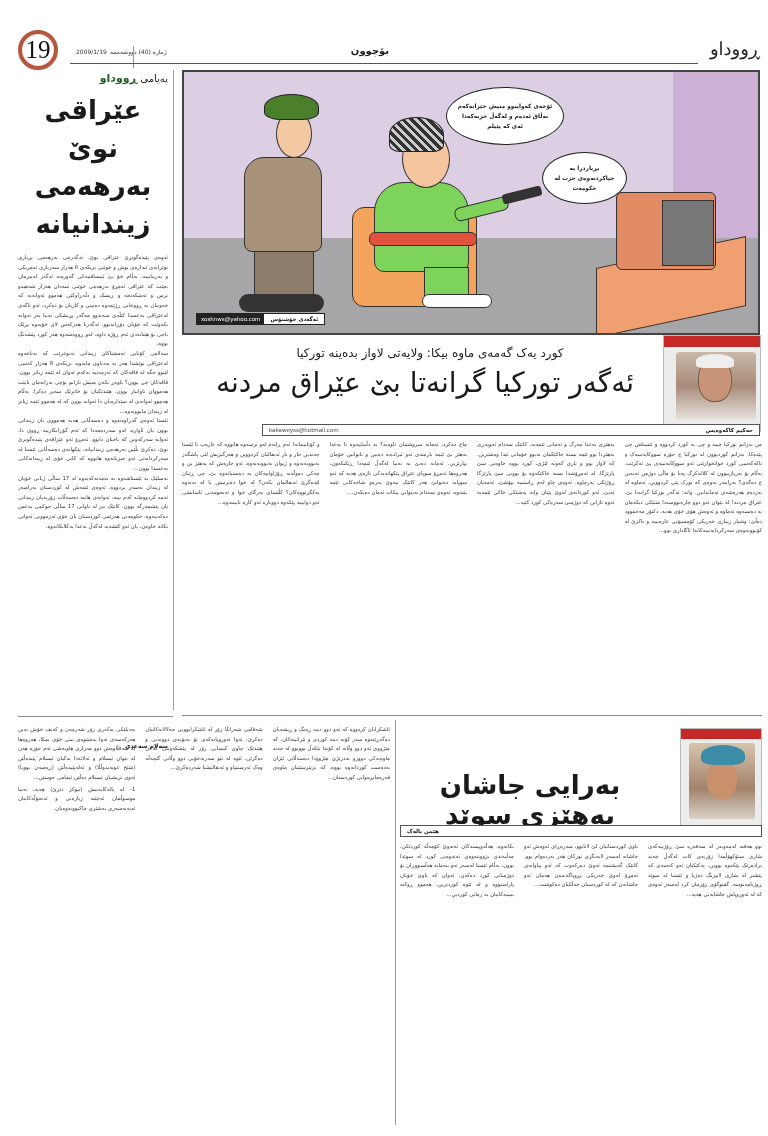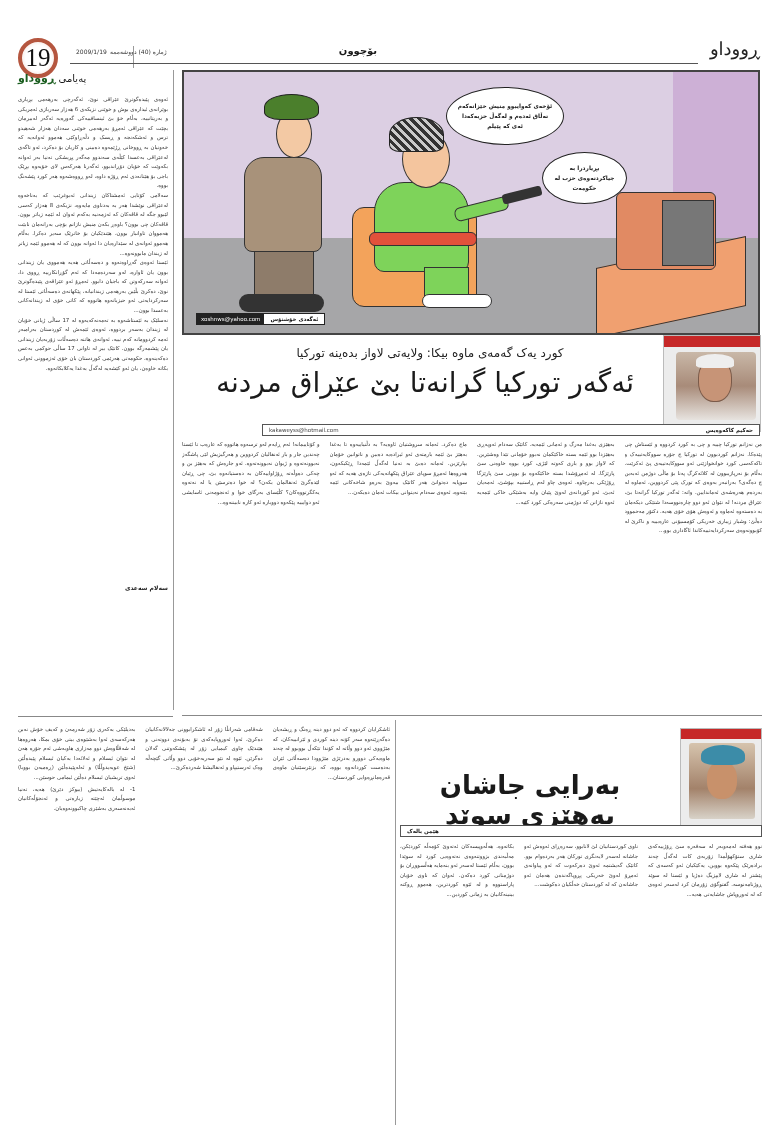--- a/index.html
+++ b/index.html
@@ -1,33 +1,33 @@
 <!DOCTYPE html>
 <html><head>
 <meta charset="utf-8">
 <style>
   * { box-sizing: border-box; margin: 0; padding: 0; }
   html, body { width: 768px; height: 1136px; background: #ffffff; overflow: hidden; }
   body { position: relative; font-family: "DejaVu Sans", sans-serif; color: #1a1a1a; }
 
   
   .masthead { position: absolute; left: 18px; top: 26px; width: 742px; height: 40px; }
-  .page-num { position: absolute; left: 0; top: 12px; width: 40px; height: 40px; border-radius: 50%;
+  .page-num { position: absolute; left: 0; top: 4px; width: 40px; height: 40px; border-radius: 50%;
     border: 4px solid #b5563f; background: radial-gradient(circle at 50% 50%, #fff 55%, #f2d5cb 100%);
     font-family: "Liberation Serif", serif; font-size: 25px; line-height: 32px; text-align: center; color: #111; }
   .mast-line { position: absolute; left: 52px; right: 62px; bottom: 2px; height: 1px; background: #555; }
   .issue-date { position: absolute; left: 58px; top: 22px; font-size: 6px; color: #333; }
   .issue-no { position: absolute; left: 92px; top: 22px; font-size: 6px; color: #333; direction: rtl; }
-  .section-name { position: absolute; left: 260px; width: 160px; top: 19px; font-size: 10px; font-weight: bold; text-align: center; direction: rtl; }
+  .section-name { position: absolute; left: 272px; width: 160px; top: 19px; font-size: 10px; font-weight: bold; text-align: center; direction: rtl; }
   .mast-logo { position: absolute; right: 0; top: 12px; font-family: "Liberation Serif", serif; font-size: 18px; letter-spacing: -1px; color: #222; direction: rtl; }
   .mast-vline { position: absolute; left: 115px; top: 20px; width: 1px; height: 22px; background: #999; }
 
   
   .editorial { position: absolute; left: 18px; top: 72px; width: 150px; height: 640px; direction: rtl; }
-  .editorial-kicker { text-align: left; font-size: 10px; margin-bottom: 6px; }
+  .editorial-kicker { text-align: right; font-size: 10px; margin-bottom: 6px; }
   .editorial-kicker .brand { font-weight: bold; color: #1b5e20; font-size: 11px; }
   .editorial-title { font-family: "DejaVu Sans", sans-serif; font-weight: 900; font-size: 26px; line-height: 38px; text-align: center; letter-spacing: 0.5px; }
   .body-text { font-size: 5.4px; line-height: 9.6px; text-align: justify; color: #333; direction: rtl; }
   .editorial-body { margin-top: 10px; height: 485px; overflow: hidden; }
   .byline { font-size: 6px; font-weight: bold; margin-top: 4px; }
   .vdiv { position: absolute; width: 1px; background: #999; }
   .hdiv { position: absolute; height: 1px; background: #888; }
 
   
   .cartoon { position: absolute; left: 182px; top: 70px; width: 578px; height: 265px; border: 2px solid #444; overflow: hidden; background: #dccfe3; }
@@ -100,20 +100,25 @@
   <div class="section-name">بۆچوون</div>
   <div class="mast-logo">ڕووداو</div>
   <div class="mast-line"></div>
 </div>
 
 <div class="editorial">
   <div class="editorial-kicker">
     <span>پەیامی</span>
     <span class="brand">ڕووداو</span>
   </div>
+  <div class="editorial-title">
+    <div>عێراقی نوێ</div>
+    <div>بەرهەمی</div>
+    <div>زیندانیانە</div>
+  </div>
   <div class="editorial-body body-text">
     <p>ئەوەی پێیدەگوترێ عێراقی نوێ، ئەگەرچی بەرهەمی بڕیاری بوێرانەی ئیدارەی بوش و خوێنی نزیکەی 6 هەزار سەربازی ئەمریکی و بەریتانییە، بەڵام خۆ بێ ئینسافییەکی گەورەیە ئەگەر لەبیرمان بچێت کە عێراقی ئەمڕۆ بەرهەمی خوێنی سەدان هەزار شەهیدو ترس و ئەشکەنجە و ڕیسک و دڵەڕاوکێی هەموو ئەوانەیە کە خەونیان بە ڕووخانی ڕژێمەوە دەبینی و کاریان بۆ دەکرد، ئەو تاگەی لەعێراقی بەعسدا کێڵەی سەندوو مەگەر پڕیشکی تەنیا بەر ئەوانە بکەوێت کە خۆیان دۆڕاندبوو، ئەگەرنا هەرکەس لای خۆیەوە بڕێک باجی بۆ هێنانەدی ئەم ڕۆژە داوە، لەو ڕووەشەوە هەر کورد پێشەنگ بووە.</p>
     <p>سەلامی کۆتایی ئەمشتاکان زیندانی ئەبوغرێب کە بەناخەوە لەعێراقی نوێشدا هەر بە بەدناوی مایەوە، نزیکەی 8 هەزار کەسی لێبوو جگە لە قاقەکان کە ئەزمەنیە بەکەم ئەوان لە ئێمە زیاتر بوون. قاقەکان چی بوون؟ باوەڕ بکەن منیش نازانم بۆچی بەرانەمان نابێت هەمووان تاوانبار بوون، هێندێکیان بۆ خاترێک سەیر دەکرا. بەڵام هەموو ئەوانەی لە سێدارەیان دا ئەوانە بوون کە لە هەموو ئێمە زیاتر لە زیندان مابوونەوە...</p>
     <p>ئێستا ئەوەی گەڕاوەتەوە و دەسەڵاتی هەیە هەمووی یان زیندانی بوون یان ئاوارە، لەو سەردەمەدا کە ئەم گۆڕانکارییە ڕووی دا، ئەوانە سەرکەوتن کە باجیان دابوو. ئەمڕۆ ئەو عێراقەی پێیدەگوترێ نوێ، دەکرێ بڵێین بەرهەمی زیندانیانە، پێکهاتەی دەسەڵاتی ئێستا لە سەرکردایەتی ئەو حیزبانەوە هاتووە کە کاتی خۆی لە زیندانەکانی بەعسدا بوون...</p>
     <p>نەسلێک بە ئێستاشەوە بە تەمەنەکەیەوە لە 17 ساڵی ژیانی خۆیان لە زیندان بەسەر بردووە، ئەوەی ئێمەش لە کوردستان بەرامبەر ئەمە کردوومانە کەم نییە، ئەوانەی هاتنە دەسەڵات زۆربەیان زیندانی یان پێشمەرگە بوون. کاتێک بیر لە تاوانی 17 ساڵی حوکمی بەعس دەکەینەوە، حکومەتی هەرێمی کوردستان بان خۆی ئەزموونی ئەوانی بکاتە خاوەن، یان ئەو کێشەیە لەگەڵ بەغدا یەکلابکاتەوە.</p>
   </div>
   <div class="byline">سەلام سەعدی</div>
 </div>
 <div class="vdiv" style="left:173px; top:70px; height:640px;"></div>
 <div class="hdiv" style="left:18px; top:716px; width:155px;"></div>

